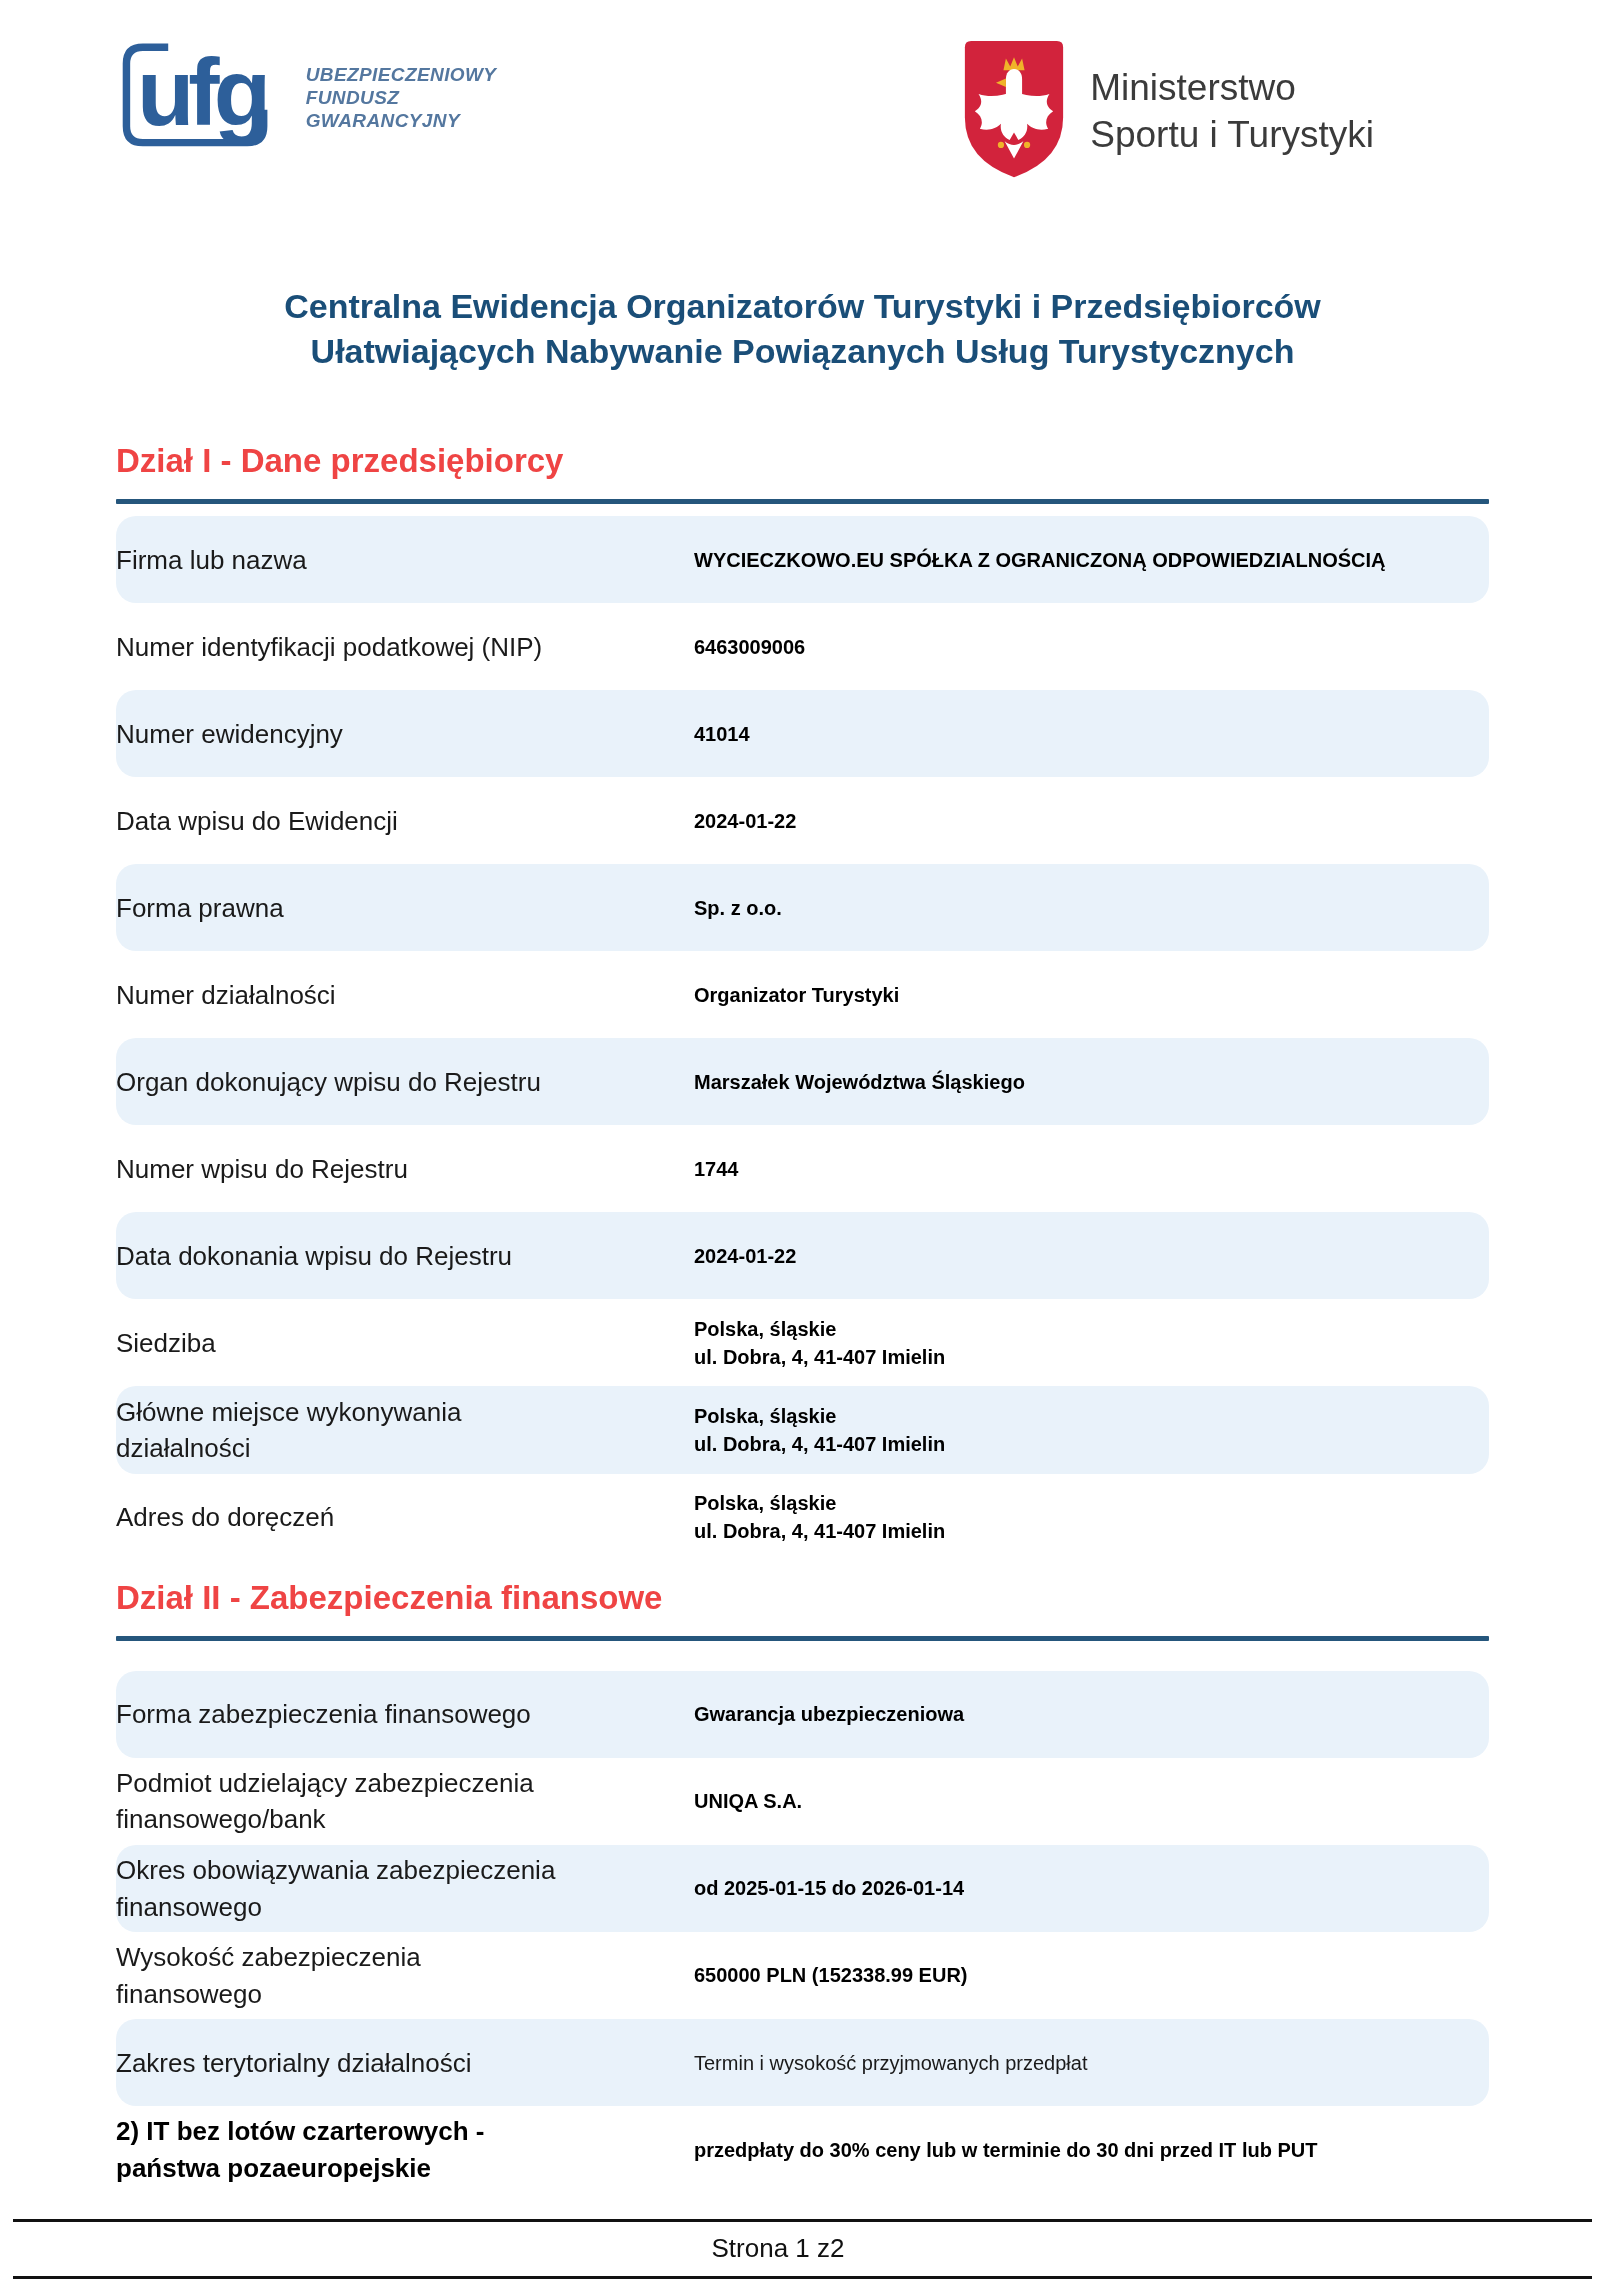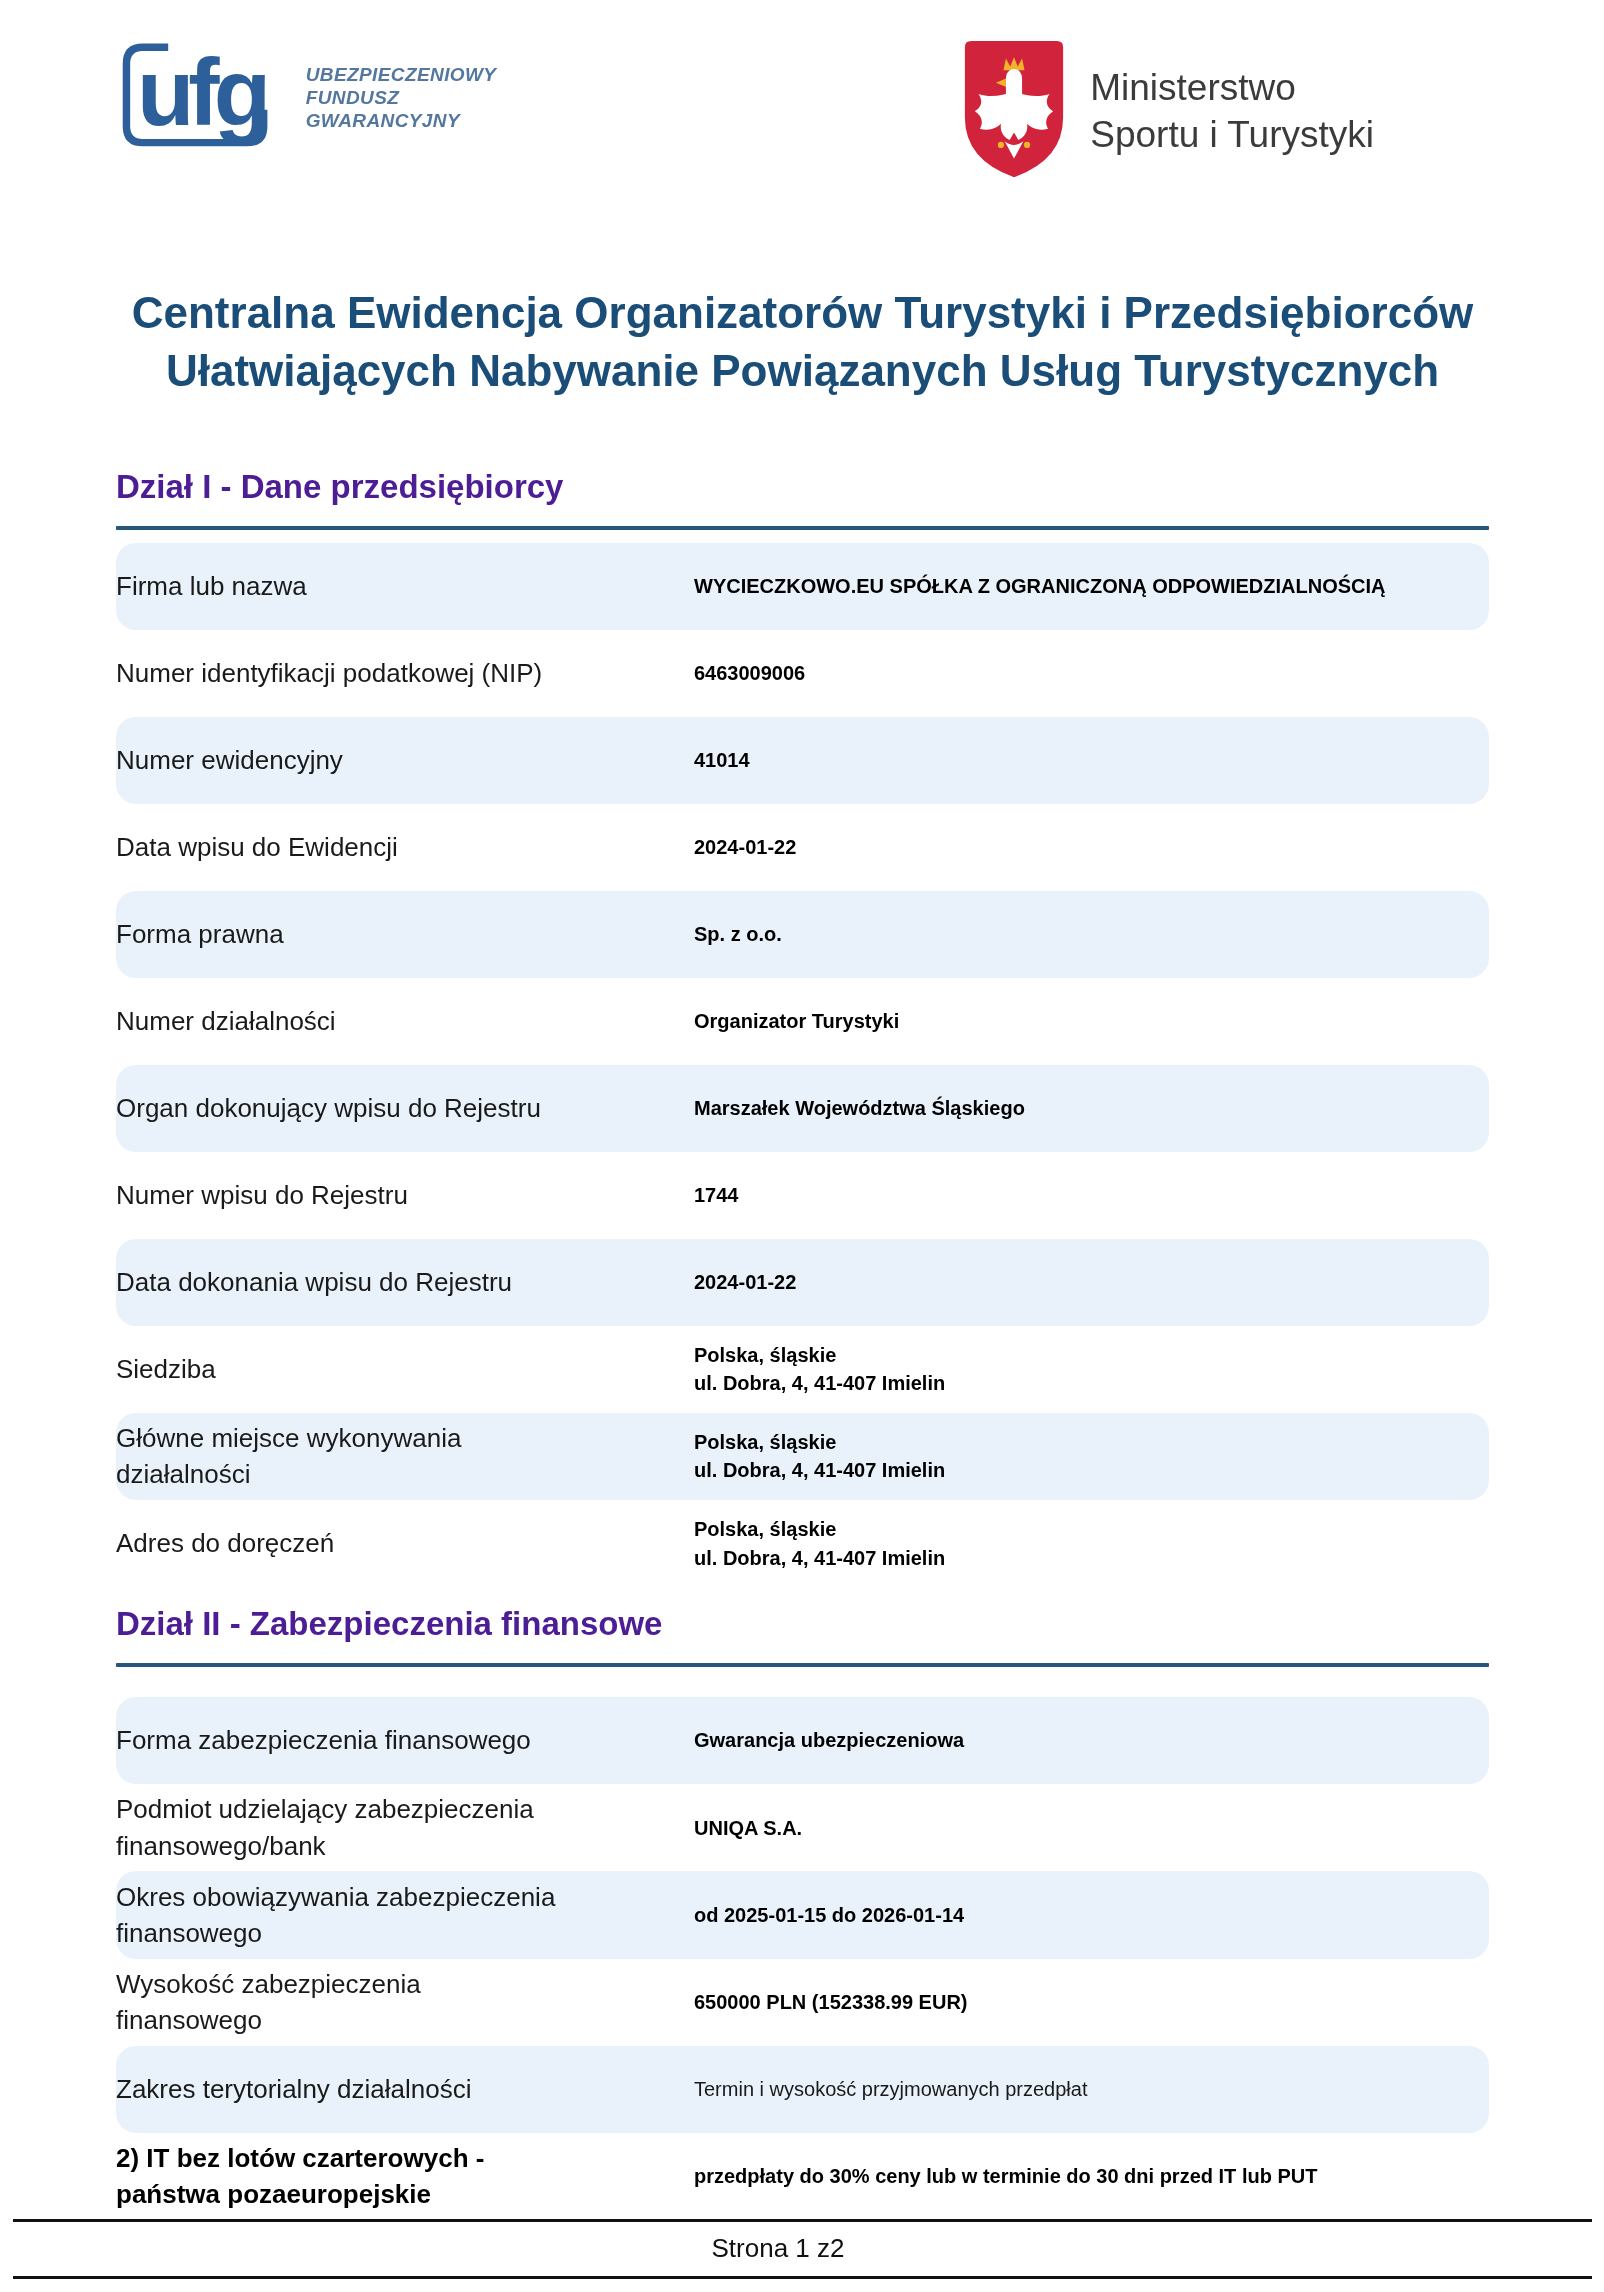--- a/index.html
+++ b/index.html
@@ -24,26 +24,26 @@
   .ministry-logo {
     margin-left: auto; margin-right: 115px;
     display: flex; align-items: center; gap: 23px;
   }
   .ministry-name {
     font-size: 37px; color: #3b3b3b; line-height: 1.28; white-space: pre-line;
   }
   .doc-title {
     margin-top: 100px;
     text-align: center;
-    font-size: 44px; font-weight: bold; color: #1a4e78;
+    font-size: 34px; font-weight: bold; color: #1a4e78;
     line-height: 1.32; white-space: pre-line;
   }
   .content { padding: 0 116px; }
   .section-heading {
-    font-size: 33px; font-weight: bold; color: #4c1d95;
+    font-size: 33px; font-weight: bold; color: #ef4444;
   }
   .sec1 .section-heading { margin-top: 68px; }
   .sec2 .section-heading { margin-top: 18px; }
   .section-rule {
     height: 4.5px; background: #25567c; border-radius: 0.9px;
     margin-top: 19.7px;
   }
   .sec1 .rows { margin-top: 12.5px; }
   .sec2 .rows { margin-top: 30px; }
   .row {

